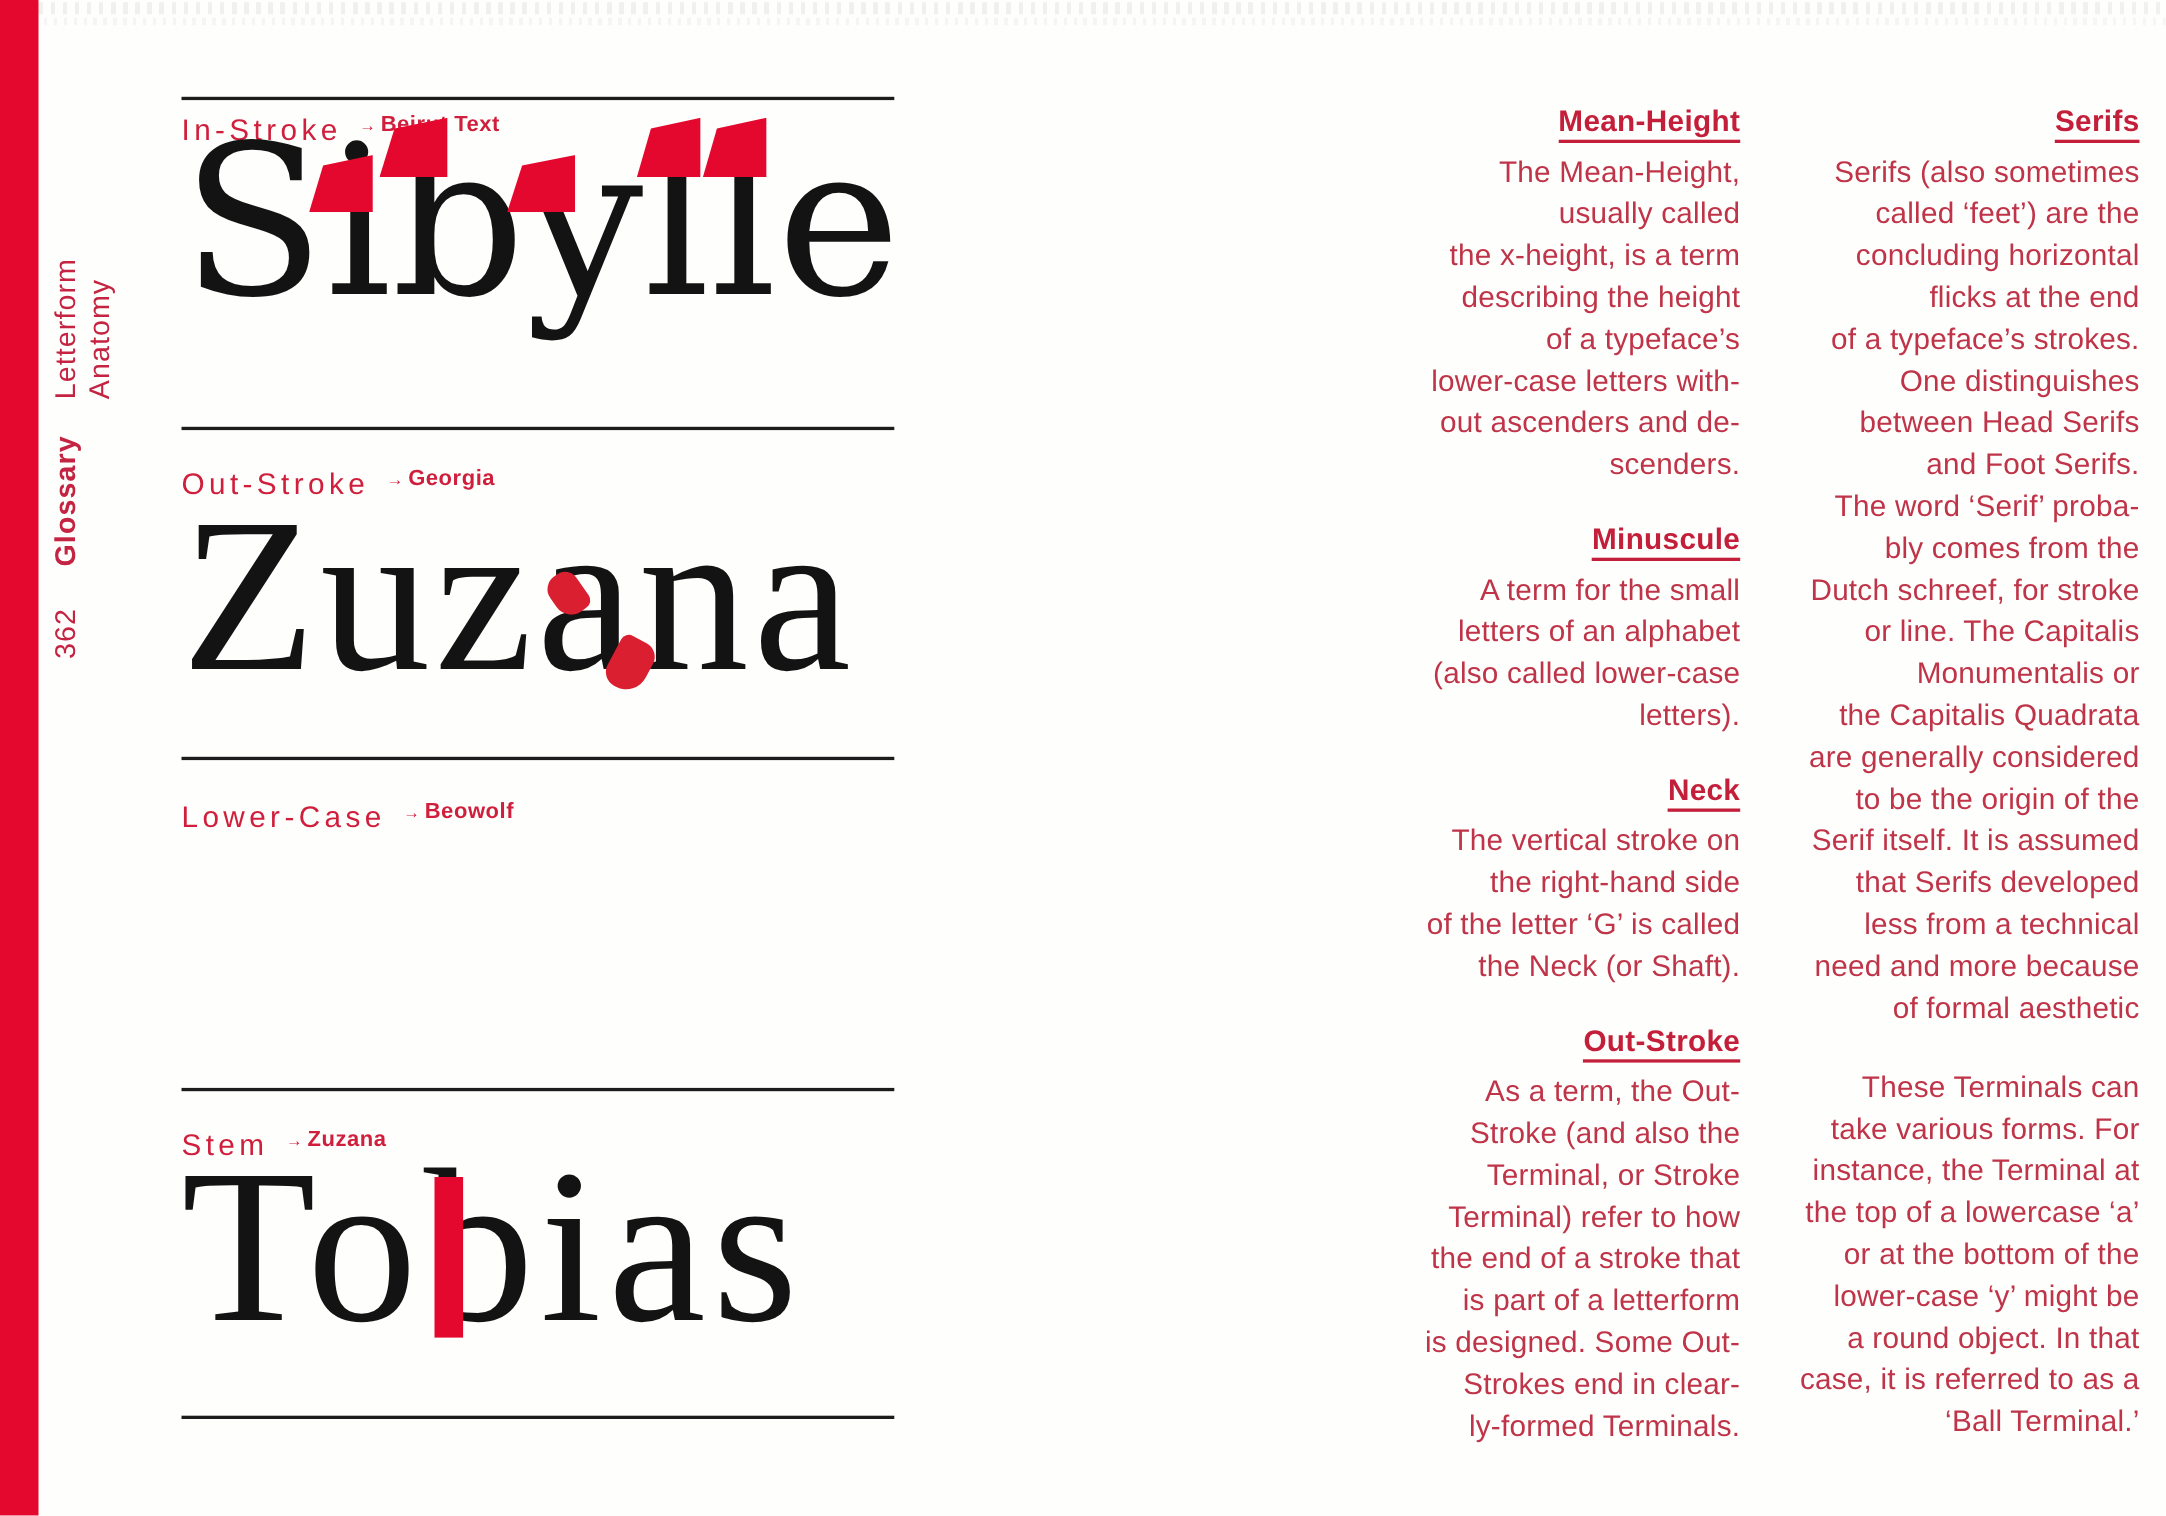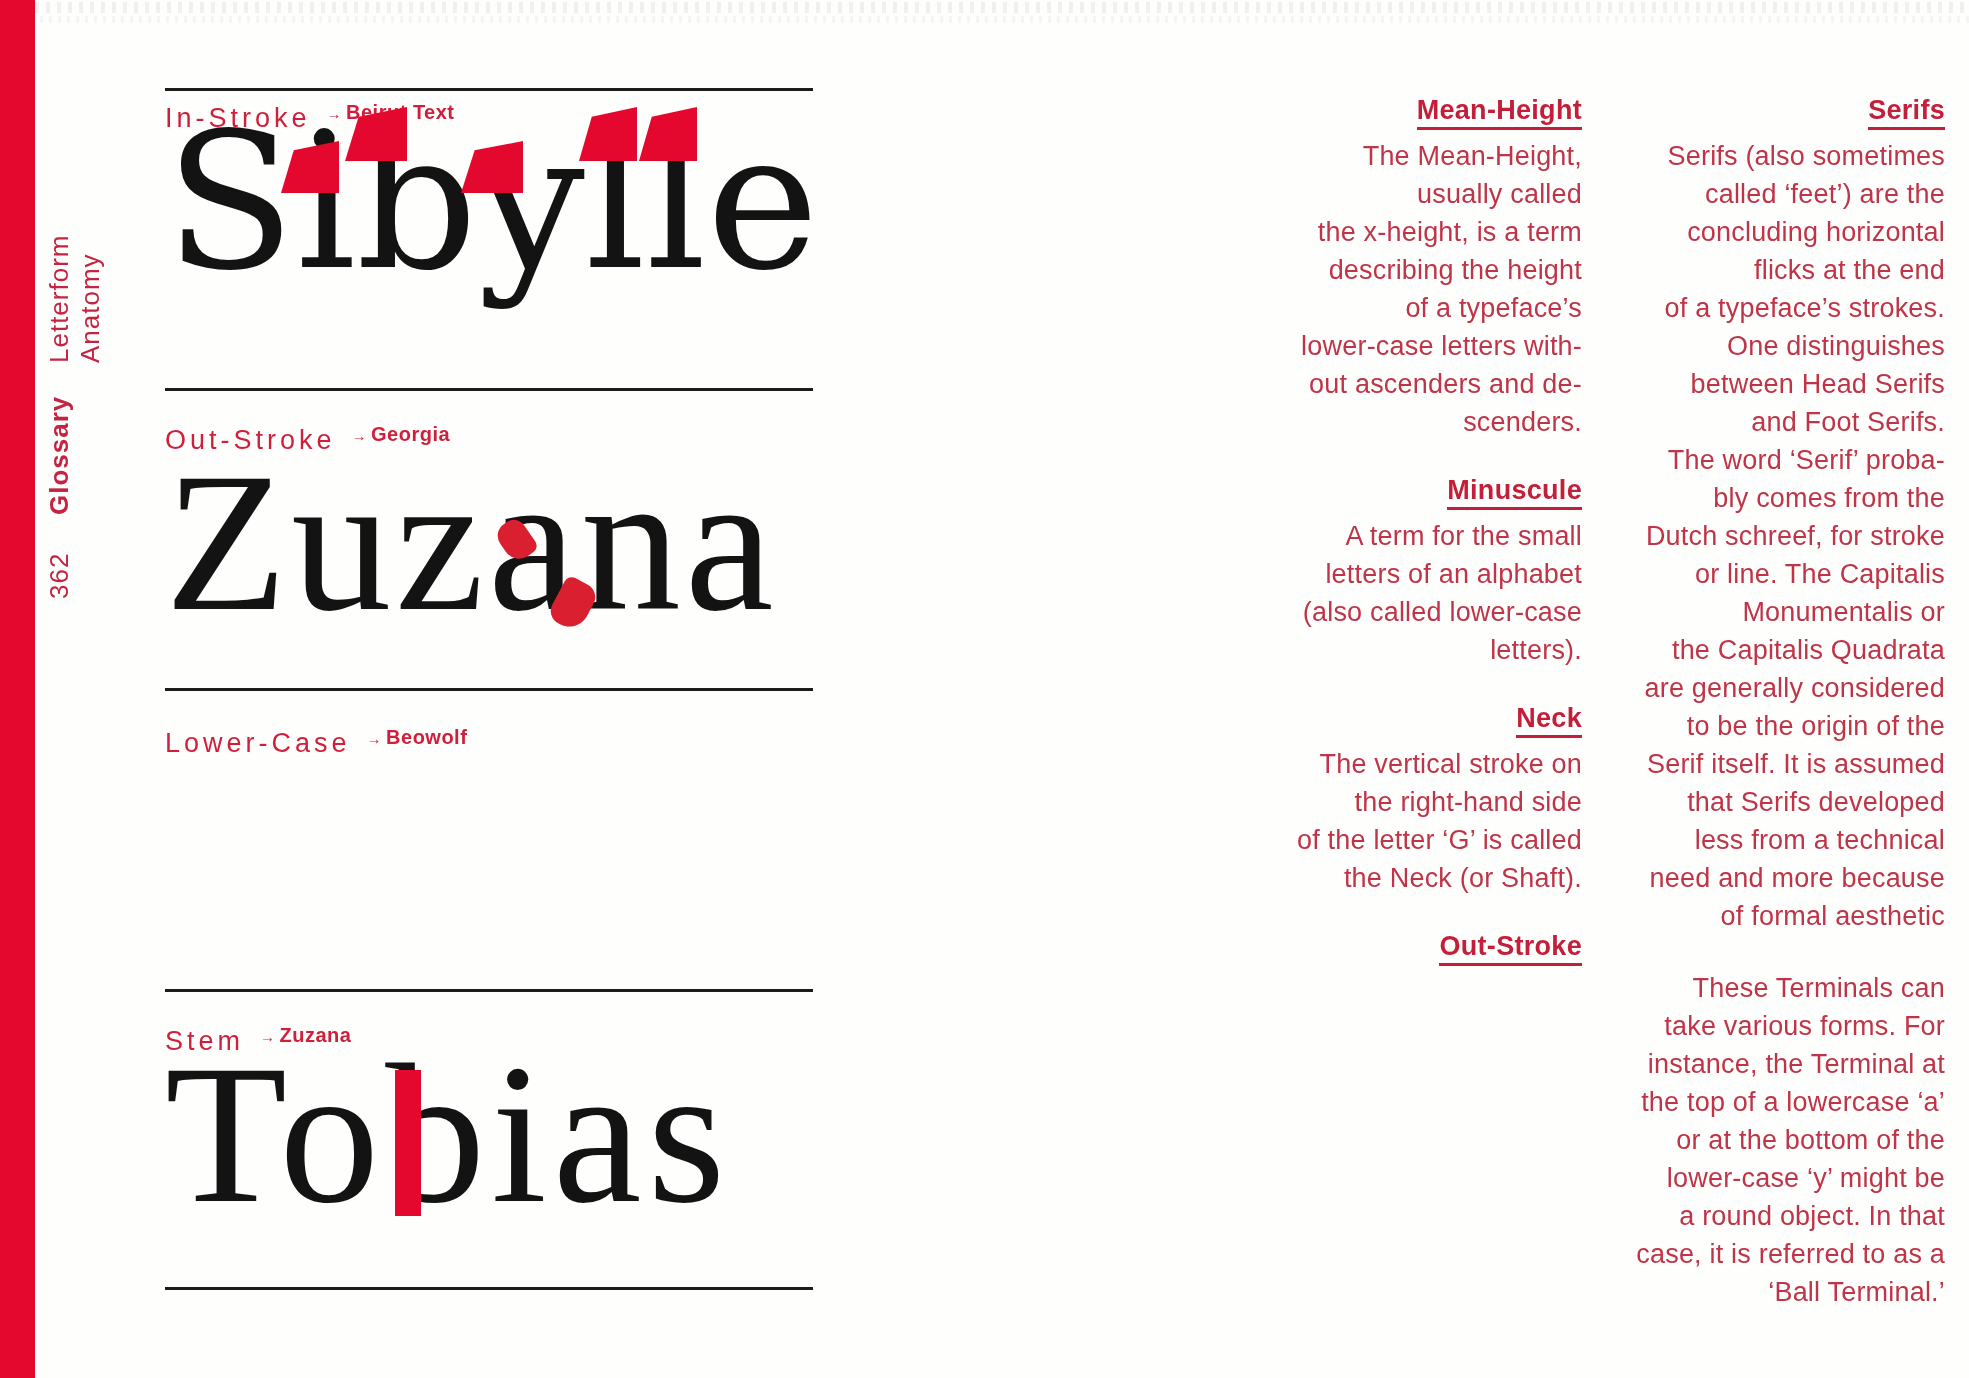--- a/index.html
+++ b/index.html
@@ -120,20 +120,29 @@
     </div>
     <div class="entry">
       <div><span class="ghead">Neck</span></div>
       <div class="gbody">The vertical stroke on
 the right-hand side
 of the letter ‘G’ is called
 the Neck (or Shaft).</div>
     </div>
     <div class="entry">
       <div><span class="ghead">Out-Stroke</span></div>
+      <div class="gbody">As a term, the Out-
+Stroke (and also the
+Terminal, or Stroke
+Terminal) refer to how
+the end of a stroke that
+is part of a letterform
+is designed. Some Out-
+Strokes end in clear-
+ly-formed Terminals.</div>
     </div>
   </div>
 
   <div class="gcol g2">
     <div class="entry">
       <div><span class="ghead">Serifs</span></div>
       <div class="gbody">Serifs (also sometimes
 called ‘feet’) are the
 concluding horizontal
 flicks at the end

